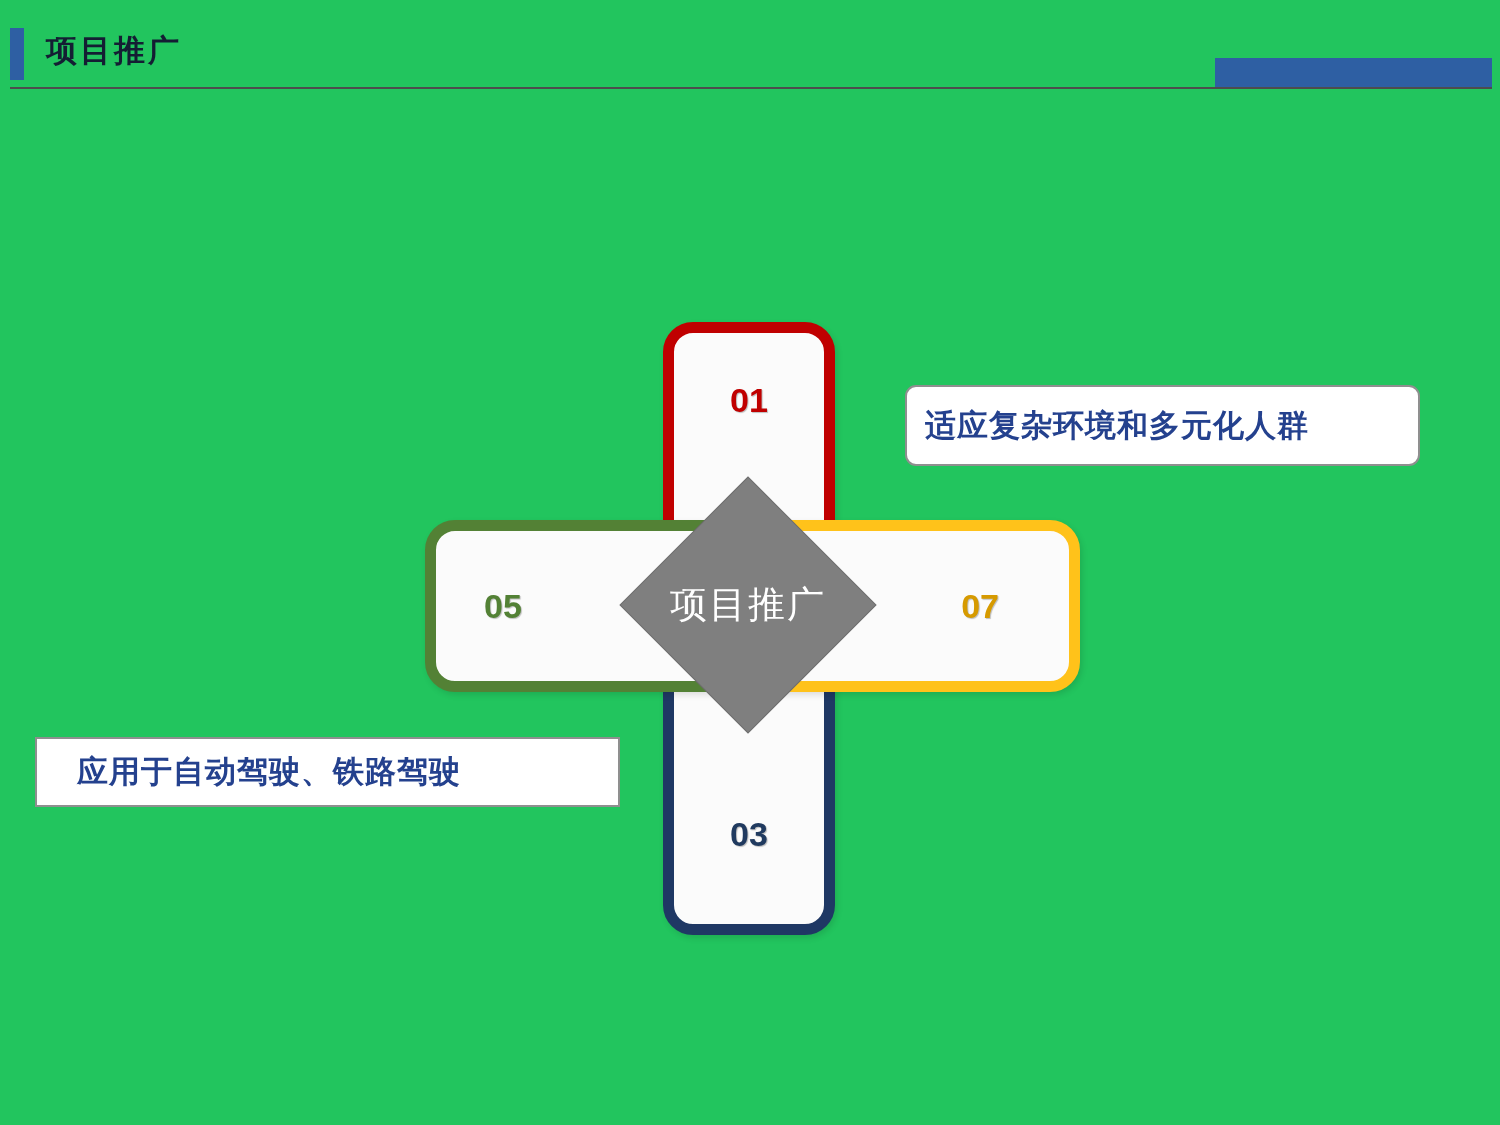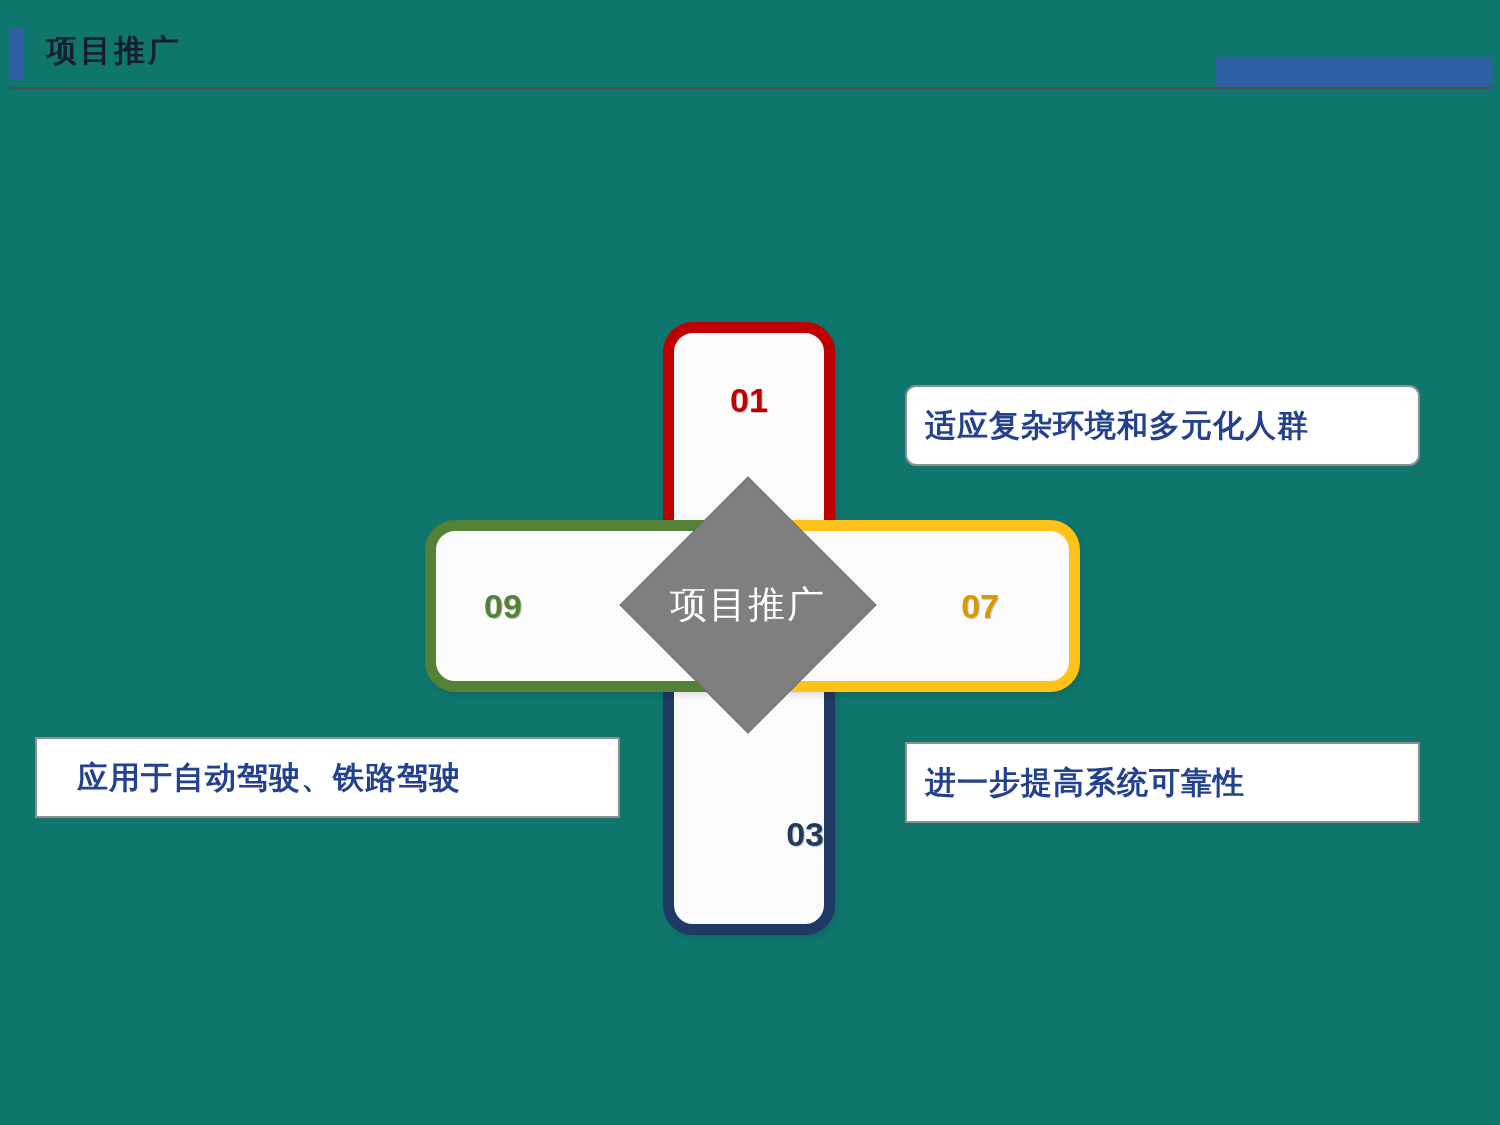--- a/index.html
+++ b/index.html
@@ -1,17 +1,17 @@
 <!DOCTYPE html>
 <html><head>
 <meta charset="utf-8">
 <style>
   html,body{margin:0;padding:0;background:#ffffff;}
   .slide{
-    position:relative;width:1500px;height:1125px;background:#0f766e;
+    position:relative;width:1500px;height:1125px;background:#22c55e;
     overflow:hidden;font-family:"Liberation Sans",sans-serif;
   }
   *{box-sizing:border-box;}
 
   
   .accent-bar{position:absolute;left:10px;top:28px;width:14px;height:52px;background:#2e5fa3;}
   .header-title{
     position:absolute;left:46px;top:30px;font-size:31px;font-weight:bold;
     color:#141e33;letter-spacing:3px;
   }
@@ -20,21 +20,21 @@
 
   
   .arm{position:absolute;background:#fbfbfb;border-radius:30px;box-shadow:2px 3px 6px rgba(0,0,0,0.12);}
   .arm-top   {left:663px;top:322px;width:172px;height:300px;border:11px solid #c00000;z-index:1;}
   .arm-bottom{left:663px;top:600px;width:172px;height:335px;border:11px solid #1f3864;z-index:1;}
   .arm-left  {left:425px;top:520px;width:335px;height:172px;border:11px solid #538135;z-index:2;}
   .arm-right {left:745px;top:520px;width:335px;height:172px;border:11px solid #ffc21a;z-index:2;}
 
   .arm-num{position:absolute;font-size:34px;font-weight:bold;text-shadow:1px 1px 1px rgba(0,0,0,0.25);}
   .num-01{left:0;right:0;top:48px;text-align:center;color:#c00000;}
-  .num-03{left:0;right:0;bottom:70px;text-align:right;color:#203a5f;}
+  .num-03{left:0;right:0;bottom:70px;text-align:center;color:#203a5f;}
   .num-04{left:48px;top:0;bottom:0;display:flex;align-items:center;color:#538135;}
   .num-02{right:70px;top:0;bottom:0;display:flex;align-items:center;color:#d69a00;}
 
   
   .diamond{
     position:absolute;left:658px;top:515px;width:180px;height:180px;
     background:#7f7f7f;transform:rotate(45deg);z-index:3;
     box-shadow:0 0 0 1px #6d6d6d;
   }
   .diamond-inner{
@@ -43,21 +43,21 @@
   }
 
   
   .callout{
     position:absolute;background:#ffffff;border:2px solid #8f8f8f;
     display:flex;align-items:center;font-weight:bold;color:#24418e;
     font-size:31px;letter-spacing:1px;white-space:nowrap;
   }
   .callout-tl{left:35px;top:377px;width:585px;height:89px;padding-left:14px;}
   .callout-tr{left:905px;top:385px;width:515px;height:81px;padding-left:18px;border-radius:11px;}
-  .callout-bl{left:35px;top:737px;width:585px;height:81px;padding-left:40px;}
+  .callout-bl{left:35px;top:737px;width:585px;height:70px;padding-left:40px;}
   .callout-br{left:905px;top:742px;width:515px;height:81px;padding-left:18px;}
 </style>
 </head>
 <body>
 
 <div class="slide">
 
   <div class="accent-bar"></div>
   <div class="header-title">项目推广</div>
   <div class="header-rule"></div>
@@ -67,21 +67,21 @@
 
     <div class="arm arm-top">
       <div class="arm-num num-01">01</div>
     </div>
 
     <div class="arm arm-bottom">
       <div class="arm-num num-03">03</div>
     </div>
 
     <div class="arm arm-left">
-      <div class="arm-num num-04">09</div>
+      <div class="arm-num num-04">05</div>
     </div>
 
     <div class="arm arm-right">
       <div class="arm-num num-02">07</div>
     </div>
 
     <div class="diamond">
       <div class="diamond-inner">项目推广</div>
     </div>
 
@@ -89,17 +89,14 @@
 
 
   <div class="callout callout-tr">
     <span>适应复杂环境和多元化人群</span>
   </div>
 
   <div class="callout callout-bl">
     <span>应用于自动驾驶、铁路驾驶</span>
   </div>
 
-  <div class="callout callout-br">
-    <span>进一步提高系统可靠性</span>
-  </div>
 
 </div>
 
 </body></html>

